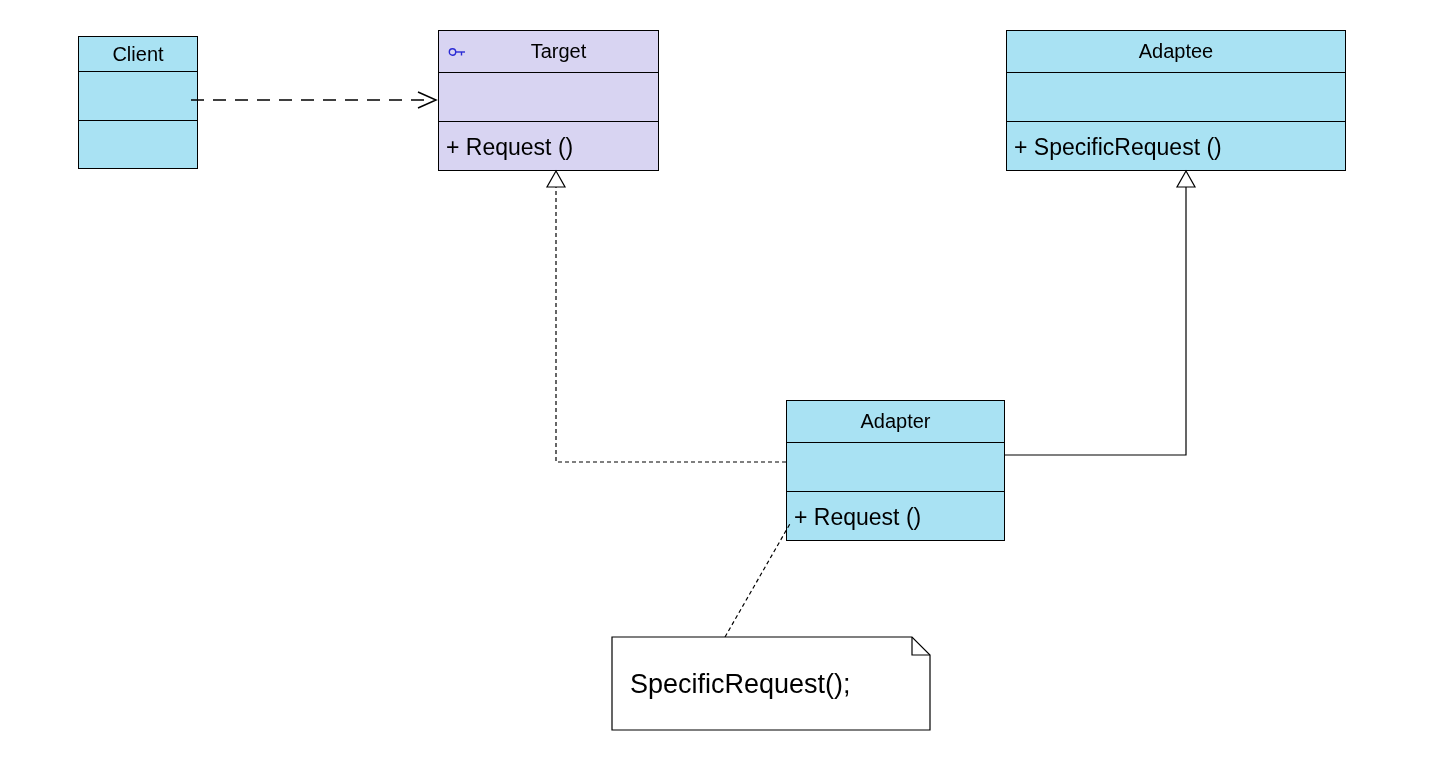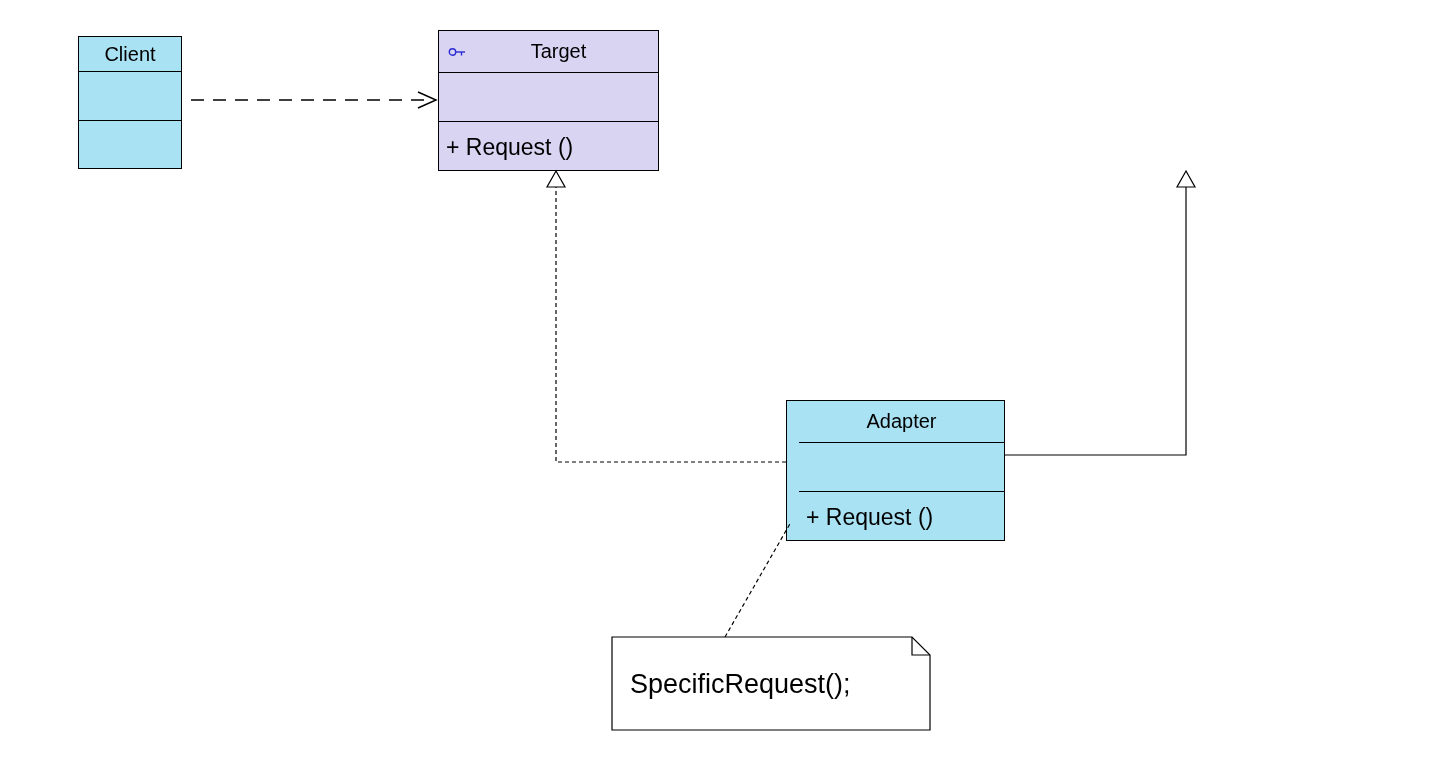--- a/index.html
+++ b/index.html
@@ -70,43 +70,48 @@
     font-size: 27px;
     z-index: 6;
     white-space: nowrap;
   }
 </style>
 </head>
 <body>
 
 <div class="canvas">
 
-  <div class="uml-class" style="left:78px; top:36px; width:104px; height:133px;">
+  <div class="uml-class" style="left:78px; top:36px; width:120px; height:133px;">
     <div class="uml-title" style="height:34px;">Client</div>
     <div class="uml-compartment" style="height:49px;"></div>
     <div class="uml-compartment" style="height:50px;"></div>
   </div>
 
   <div class="uml-class interface" style="left:438px; top:30px; width:221px; height:141px;">
     <div class="uml-title" style="height:41px;padding-left:20px;">
       <span class="key-icon">
         <svg width="19" height="12" viewBox="0 0 19 12">
           <circle cx="4.5" cy="6" r="3.2" fill="none" stroke="var(--key-color,#2b2bd5)" stroke-width="1.4"></circle>
           <line x1="8" y1="6" x2="17" y2="6" stroke="var(--key-color,#2b2bd5)" stroke-width="1.4"></line>
           <line x1="13.5" y1="6" x2="13.5" y2="9.5" stroke="var(--key-color,#2b2bd5)" stroke-width="1.4"></line>
         </svg>
       </span>
       <span>Target</span>
     </div>
     <div class="uml-compartment" style="height:49px;"></div>
     <div class="uml-compartment uml-methods" style="height:51px;">+ Request ()</div>
   </div>
 
+  <div class="uml-class" style="left:1006px; top:30px; width:340px; height:141px;">
+    <div class="uml-title" style="height:41px;">Adaptee</div>
+    <div class="uml-compartment" style="height:49px;"></div>
+    <div class="uml-compartment uml-methods" style="height:51px;">+ SpecificRequest ()</div>
+  </div>
 
-  <div class="uml-class" style="left:786px; top:400px; width:219px; height:141px;padding-left:12px;">
+  <div class="uml-class" style="left:786px; top:400px; width:219px; height:141px;">
     <div class="uml-title" style="height:41px;">Adapter</div>
     <div class="uml-compartment" style="height:49px;"></div>
     <div class="uml-compartment uml-methods" style="height:51px;">+ Request ()</div>
   </div>
 
   <div class="note-text">SpecificRequest();</div>
 
   <svg class="overlay" viewBox="0 0 1436 766">
 
     <g>

